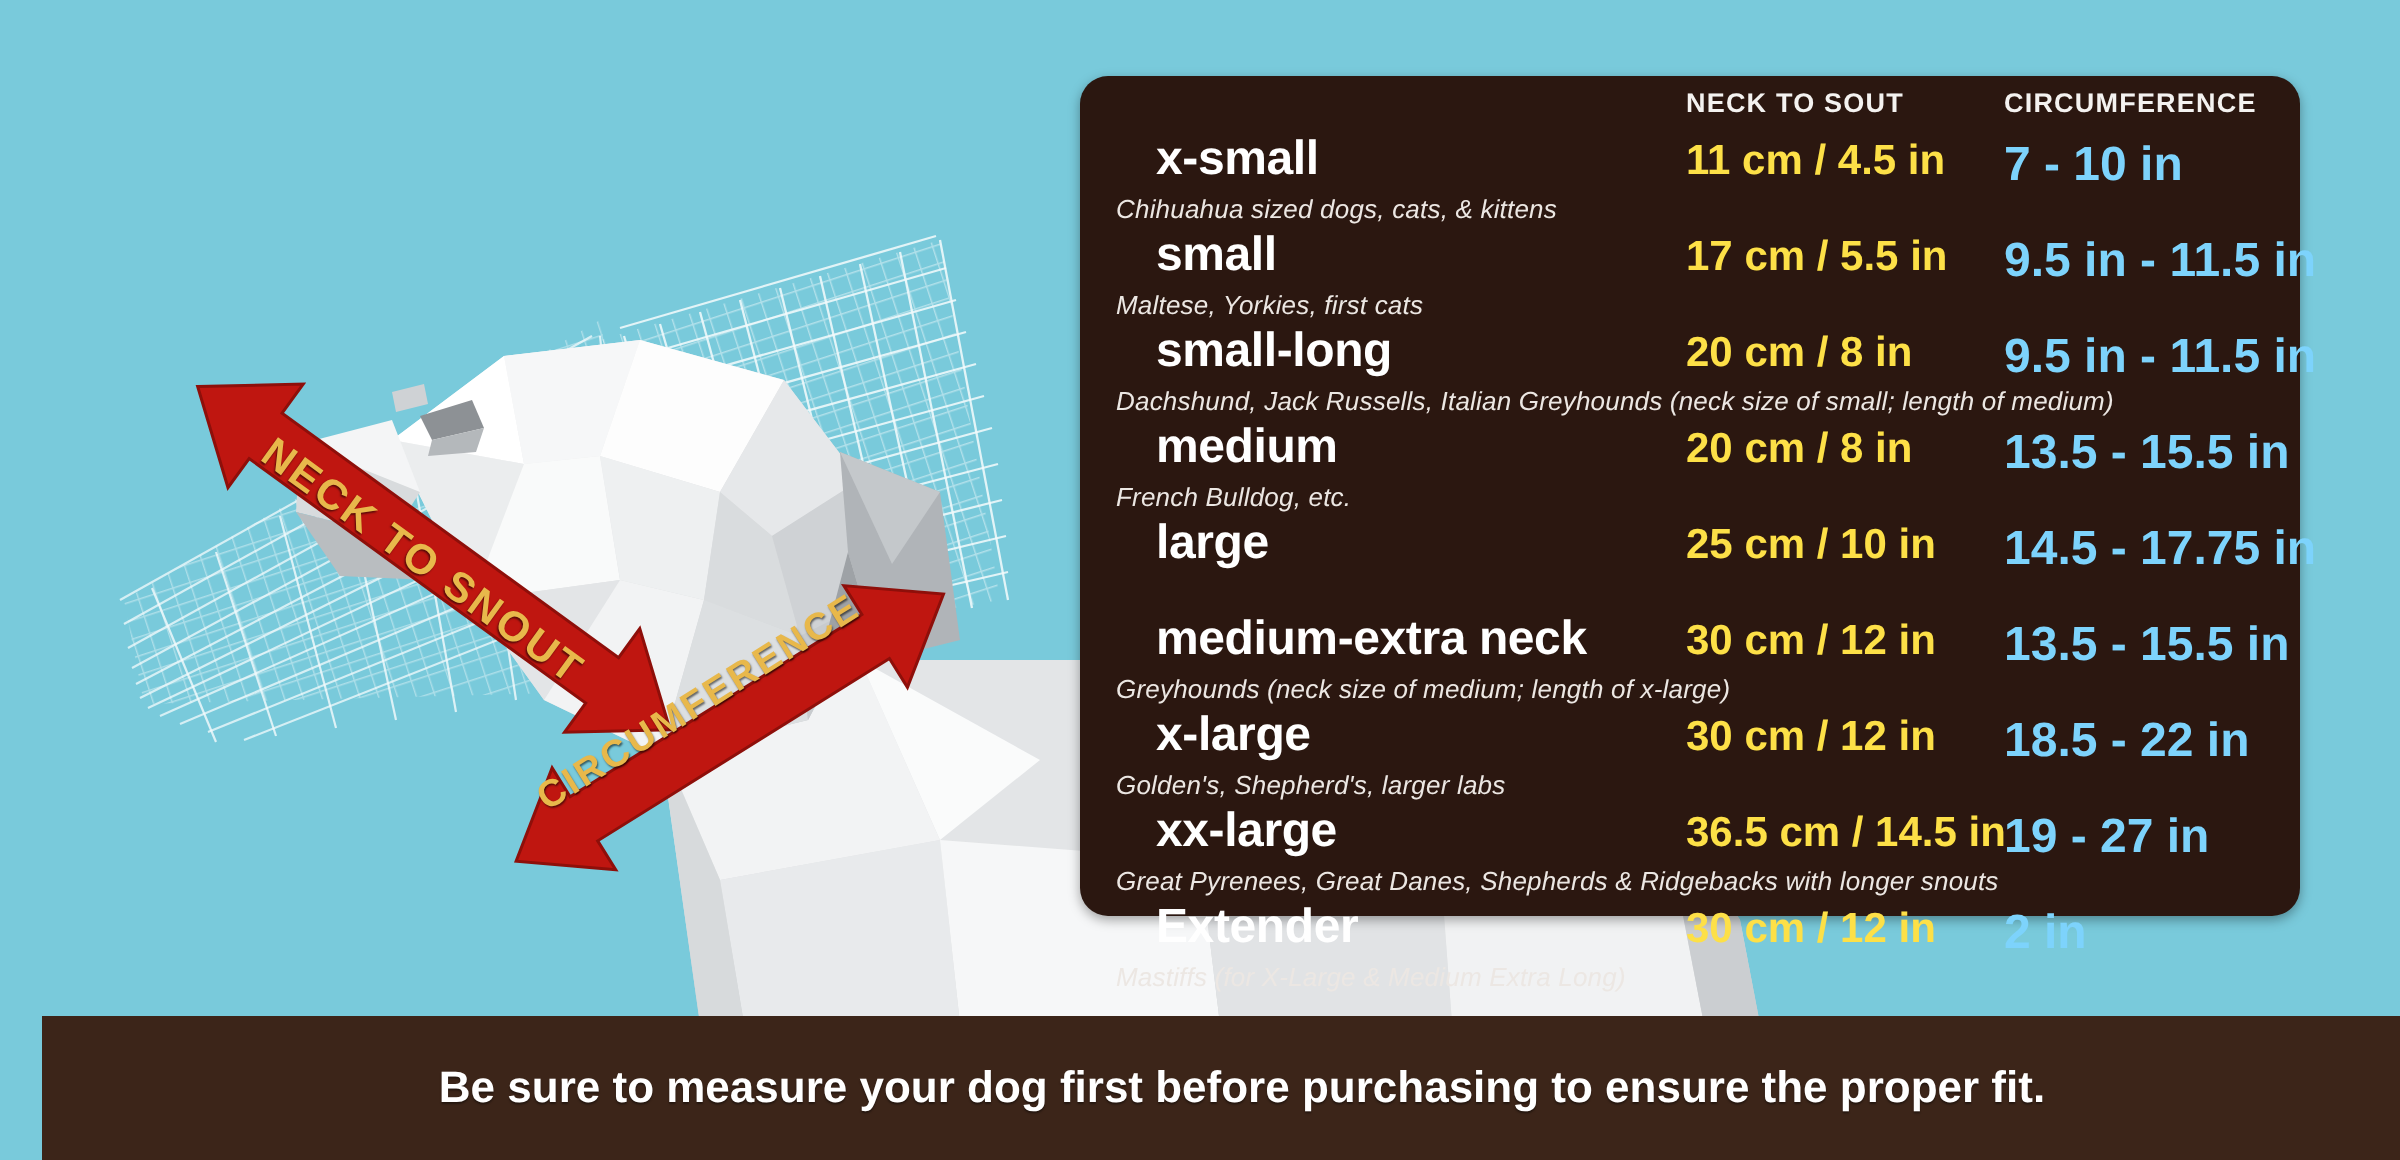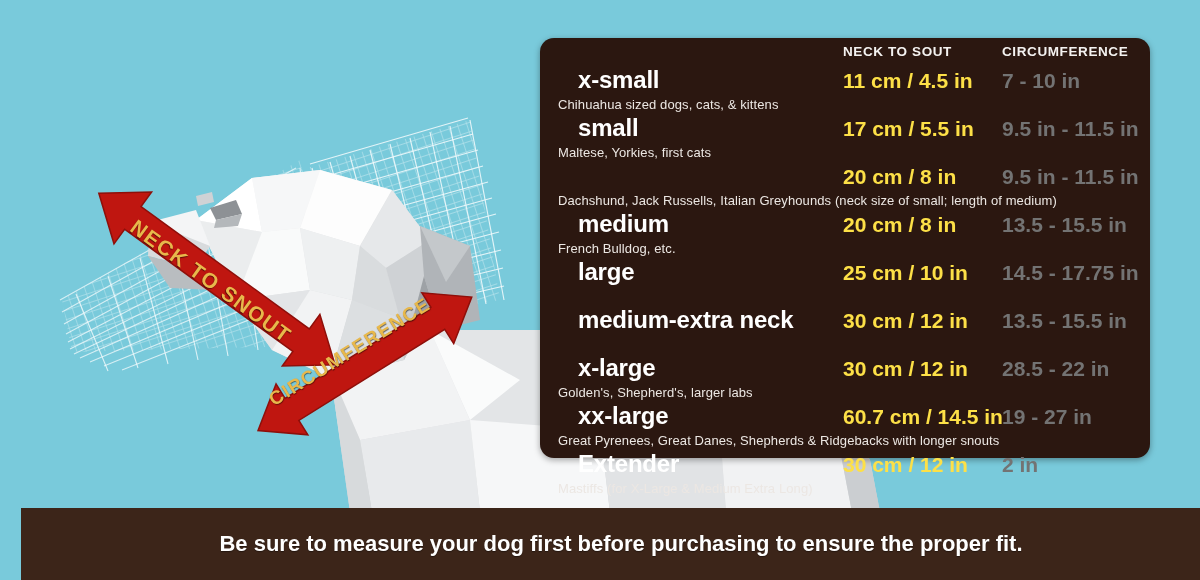--- a/index.html
+++ b/index.html
@@ -47,23 +47,23 @@
   .col-head.c1{left:303px;}
   .col-head.c2{left:462px;}
 
   .rows{position:absolute;left:0;top:30px;width:100%;}
   .row{position:relative;height:48px;}
   .r-name{
     position:absolute;left:18px;top:-2px;font-size:24px;font-weight:bold;
     color:#ffffff;letter-spacing:-.2px;white-space:nowrap;margin-left:20px;
   }
   .r-c1{position:absolute;left:303px;top:1px;font-size:21px;font-weight:bold;color:#fde047;white-space:nowrap;}
-  .r-c2{position:absolute;left:462px;top:1px;font-size:21px;font-weight:bold;color:#737373;white-space:nowrap;}
+  .r-c2{position:absolute;left:462px;top:1px;font-size:24px;font-weight:bold;color:#7dd3fc;white-space:nowrap;}
   .r-desc{
-    position:absolute;left:18px;top:29px;font-size:13px;
+    position:absolute;left:18px;top:29px;font-size:13px;font-style:italic;
     color:#ece7e3;white-space:nowrap;letter-spacing:.1px;
   }
 
   
   .footer{
     position:absolute;left:0;top:508px;width:1200px;height:72px;
     background:#3c2519;color:#fff;
     display:flex;flex-direction:row;align-items:center;justify-content:center;margin-left:21px;
   }
   .footer-line{
@@ -235,20 +235,21 @@
       </div>
 
       <div class="row">
         <div class="r-name">small</div>
         <div class="r-c1">17 cm / 5.5 in</div>
         <div class="r-c2">9.5 in - 11.5 in</div>
         <div class="r-desc">Maltese, Yorkies, first cats</div>
       </div>
 
       <div class="row">
+        <div class="r-name">small-long</div>
         <div class="r-c1">20 cm / 8 in</div>
         <div class="r-c2">9.5 in - 11.5 in</div>
         <div class="r-desc">Dachshund, Jack Russells, Italian Greyhounds  (neck size of small; length of medium)</div>
       </div>
 
       <div class="row">
         <div class="r-name">medium</div>
         <div class="r-c1">20 cm / 8 in</div>
         <div class="r-c2">13.5 - 15.5 in</div>
         <div class="r-desc">French Bulldog, etc.</div>
@@ -257,32 +258,33 @@
       <div class="row">
         <div class="r-name">large</div>
         <div class="r-c1">25 cm / 10 in</div>
         <div class="r-c2">14.5 - 17.75 in</div>
       </div>
 
       <div class="row">
         <div class="r-name">medium-extra neck</div>
         <div class="r-c1">30 cm / 12 in</div>
         <div class="r-c2">13.5 - 15.5 in</div>
+        <div class="r-desc">Greyhounds  (neck size of medium; length of x-large)</div>
       </div>
 
       <div class="row">
         <div class="r-name">x-large</div>
         <div class="r-c1">30 cm / 12 in</div>
-        <div class="r-c2">28.5 - 22 in</div>
+        <div class="r-c2">18.5 - 22 in</div>
         <div class="r-desc">Golden's, Shepherd's, larger labs</div>
       </div>
 
       <div class="row">
         <div class="r-name">xx-large</div>
-        <div class="r-c1">60.7 cm / 14.5 in</div>
+        <div class="r-c1">36.5 cm / 14.5 in</div>
         <div class="r-c2">19 - 27 in</div>
         <div class="r-desc">Great Pyrenees, Great Danes, Shepherds &amp; Ridgebacks with longer snouts</div>
       </div>
 
       <div class="row">
         <div class="r-name">Extender</div>
         <div class="r-c1">30 cm / 12 in</div>
         <div class="r-c2">2 in</div>
         <div class="r-desc">Mastiffs (for X-Large &amp; Medium Extra Long)</div>
       </div>

